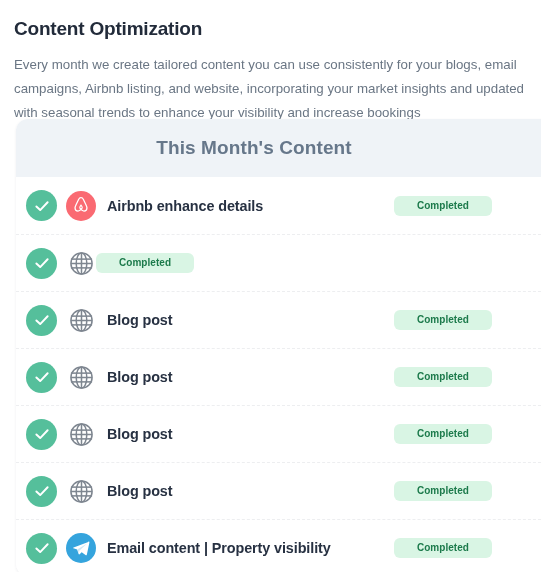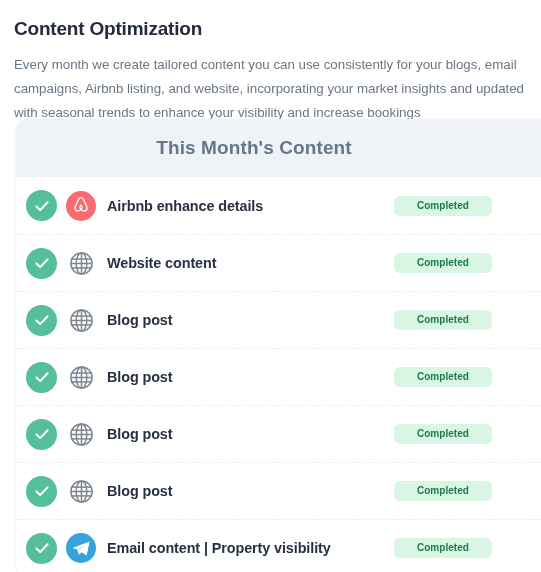--- a/index.html
+++ b/index.html
@@ -172,21 +172,20 @@
           <span class="type-icon">
   <svg width="27" height="27" viewBox="0 0 24 24" fill="none" stroke="#7e8690" stroke-width="1.35">
     <circle cx="12" cy="12" r="9.4"></circle>
     <line x1="2.6" y1="12" x2="21.4" y2="12"></line>
     <line x1="2.6" y1="8.1" x2="21.4" y2="8.1"></line>
     <line x1="2.6" y1="15.9" x2="21.4" y2="15.9"></line>
     <line x1="12" y1="2.6" x2="12" y2="21.4"></line>
     <ellipse cx="12" cy="12" rx="4.7" ry="9.4"></ellipse>
   </svg>
 </span>
-          <span class="row-label">Website content</span>
           <span class="status-badge">Completed</span>
         </div>
         <div class="row">
           <span class="check-icon">
   <svg width="18" height="18" viewBox="0 0 24 24" fill="none" stroke="#ffffff" stroke-width="2.6" stroke-linecap="round" stroke-linejoin="round">
     <polyline points="4.5,12.6 9.6,17.4 19.5,7"></polyline>
   </svg>
 </span>
           <span class="type-icon">
   <svg width="27" height="27" viewBox="0 0 24 24" fill="none" stroke="#7e8690" stroke-width="1.35">

